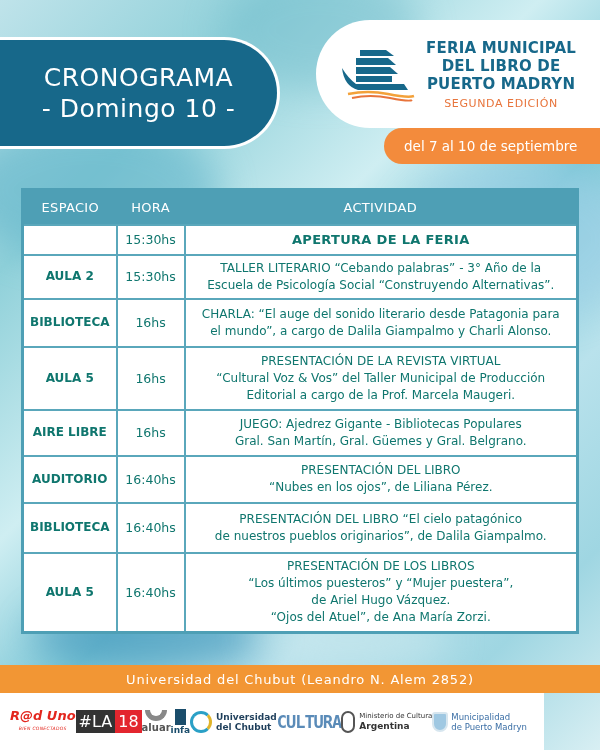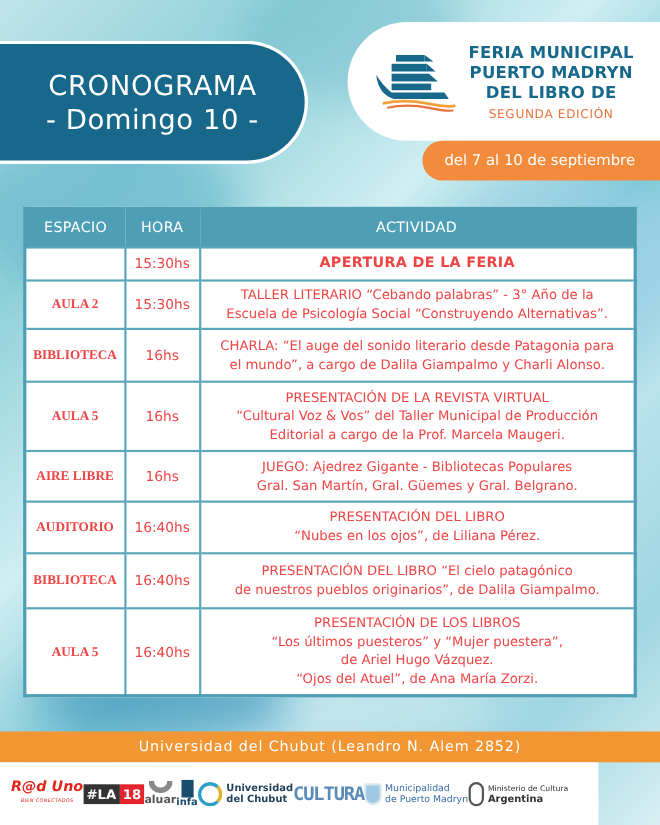--- a/index.html
+++ b/index.html
@@ -46,40 +46,40 @@
       position: absolute; left: 21px; top: 188px; width: 558px;
       border-collapse: collapse; background: #ffffff;
       border: 3px solid #4e9fb5;
       padding-left: 46px;
     }
     .schedule th {
       background: #4e9fb5; color: #ffffff; font-weight: normal; font-size: 13px;
       height: 35px; letter-spacing: 0.3px;
     }
     .schedule td {
-      border: 2px solid #5aa7bb; text-align: center; color: #ef4444;
+      border: 2px solid #5aa7bb; text-align: center; color: #0f766e;
       font-size: 12px; line-height: 17px; padding: 4px 6px;
     }
-    .schedule td.esp { width: 91px; font-weight: bold; font-size: 12px; font-family: Liberation Serif, serif; }
+    .schedule td.esp { width: 91px; font-weight: bold; font-size: 12px; }
     .schedule td.hora { width: 68px; font-size: 12.5px; }
     .schedule td.act-bold { font-weight: bold; font-size: 13px; letter-spacing: 0.3px; }
 
     .venue-bar {
       position: absolute; left: 0; top: 665px; width: 600px; height: 28px;
       background: #f29634; color: #fff; font-size: 13px; letter-spacing: 0.8px;
       display: flex; align-items: center; justify-content: center;
     }
     .sponsors {
       position: absolute; left: 0; top: 693px; width: 544px; height: 57px;
       background: #ffffff; display: flex; align-items: center; justify-content: flex-start; padding: 12px 10px;
     }
     .sp { display: flex; align-items: center; }
     .redyuno { flex-direction: column; color: #e3261d; font-weight: bold; font-style: italic; font-size: 13px; line-height: 13px; }
     .redyuno small { font-size: 4.5px; font-weight: normal; letter-spacing: 0.3px; }
-    .la17 { font-weight: bold; font-size: 12px; }
+    .la17 { font-weight: normal; font-size: 16px; }
     .la17 .hash { background: #333; color: #fff; padding: 2px 3px; }
     .la17 .num { background: #e3262e; color: #fff; padding: 2px 3px; }
     .aluar { flex-direction: column; color: #555; font-weight: bold; font-size: 10px; }
     .aluar .arc { width: 22px; height: 11px; border: 5px solid #888; border-top: none; border-radius: 0 0 14px 14px; margin-bottom: 1px; }
     .infa { flex-direction: column; color: #1a4d6b; font-size: 9px; font-weight: bold; }
     .infa .box { width: 11px; height: 16px; background: #1a4d6b; }
     .udc { color: #1f3f5b; font-size: 9px; font-weight: bold; line-height: 10px; }
     .udc .ring { width: 22px; height: 22px; border-radius: 50%; border: 3px solid #2aa0c6; border-right-color: #e0b42a; margin-right: 4px; }
     .cultura { color: #5a8bb8; font-weight: bold; font-size: 17px; letter-spacing: -1px; font-family: "DejaVu Sans Mono", monospace; }
     .muni { color: #3a6ea5; font-size: 8.5px; line-height: 10px; }
@@ -110,22 +110,22 @@
     <polygon points="50,14 58,21 50,21" fill="#17688a"></polygon>
     <rect x="18" y="23" width="34" height="7" fill="#17688a"></rect>
     <polygon points="52,23 60,30 52,30" fill="#17688a"></polygon>
     <rect x="18" y="32" width="36" height="6" fill="#17688a"></rect>
     <path d="M4 24 Q6 42 20 46 L70 46 L66 40 L18 40 Q10 34 4 24 Z" fill="#17688a"></path>
     <path d="M10 50 Q30 46 50 50 T76 52" stroke="#f3a13a" stroke-width="2.5" fill="none"></path>
     <path d="M14 54 Q32 50 52 54 T74 56" stroke="#e8743b" stroke-width="2" fill="none"></path>
   </svg>
   <div class="logo-text">
     <div class="l1">FERIA MUNICIPAL</div>
+    <div class="l1">DEL LIBRO DE</div>
     <div class="l1">PUERTO MADRYN</div>
-    <div class="l1">DEL LIBRO DE</div>
     <div class="l4">SEGUNDA EDICIÓN</div>
   </div>
 </div>
 
 <div class="dates-pill">del 7 al 10 de septiembre</div>
 
 <table class="schedule">
   <thead>
     <tr>
       <th>ESPACIO</th>
@@ -223,27 +223,27 @@
     <span>infa</span>
   </div>
   <div class="sp udc">
     <div class="ring"></div>
     <div>
       <div>Universidad</div>
       <div>del Chubut</div>
     </div>
   </div>
   <div class="sp cultura">CULTURA</div>
+  <div class="sp mincul">
+    <div class="escudo"></div>
+    <div>
+      <div>Ministerio de Cultura</div>
+      <b>Argentina</b>
+    </div>
+  </div>
   <div class="sp muni">
     <div class="shield"></div>
     <div>
       <div>Municipalidad</div>
       <div>de Puerto Madryn</div>
     </div>
   </div>
-  <div class="sp mincul">
-    <div class="escudo"></div>
-    <div>
-      <div>Ministerio de Cultura</div>
-      <b>Argentina</b>
-    </div>
-  </div>
 </div>
 
 </body></html>

